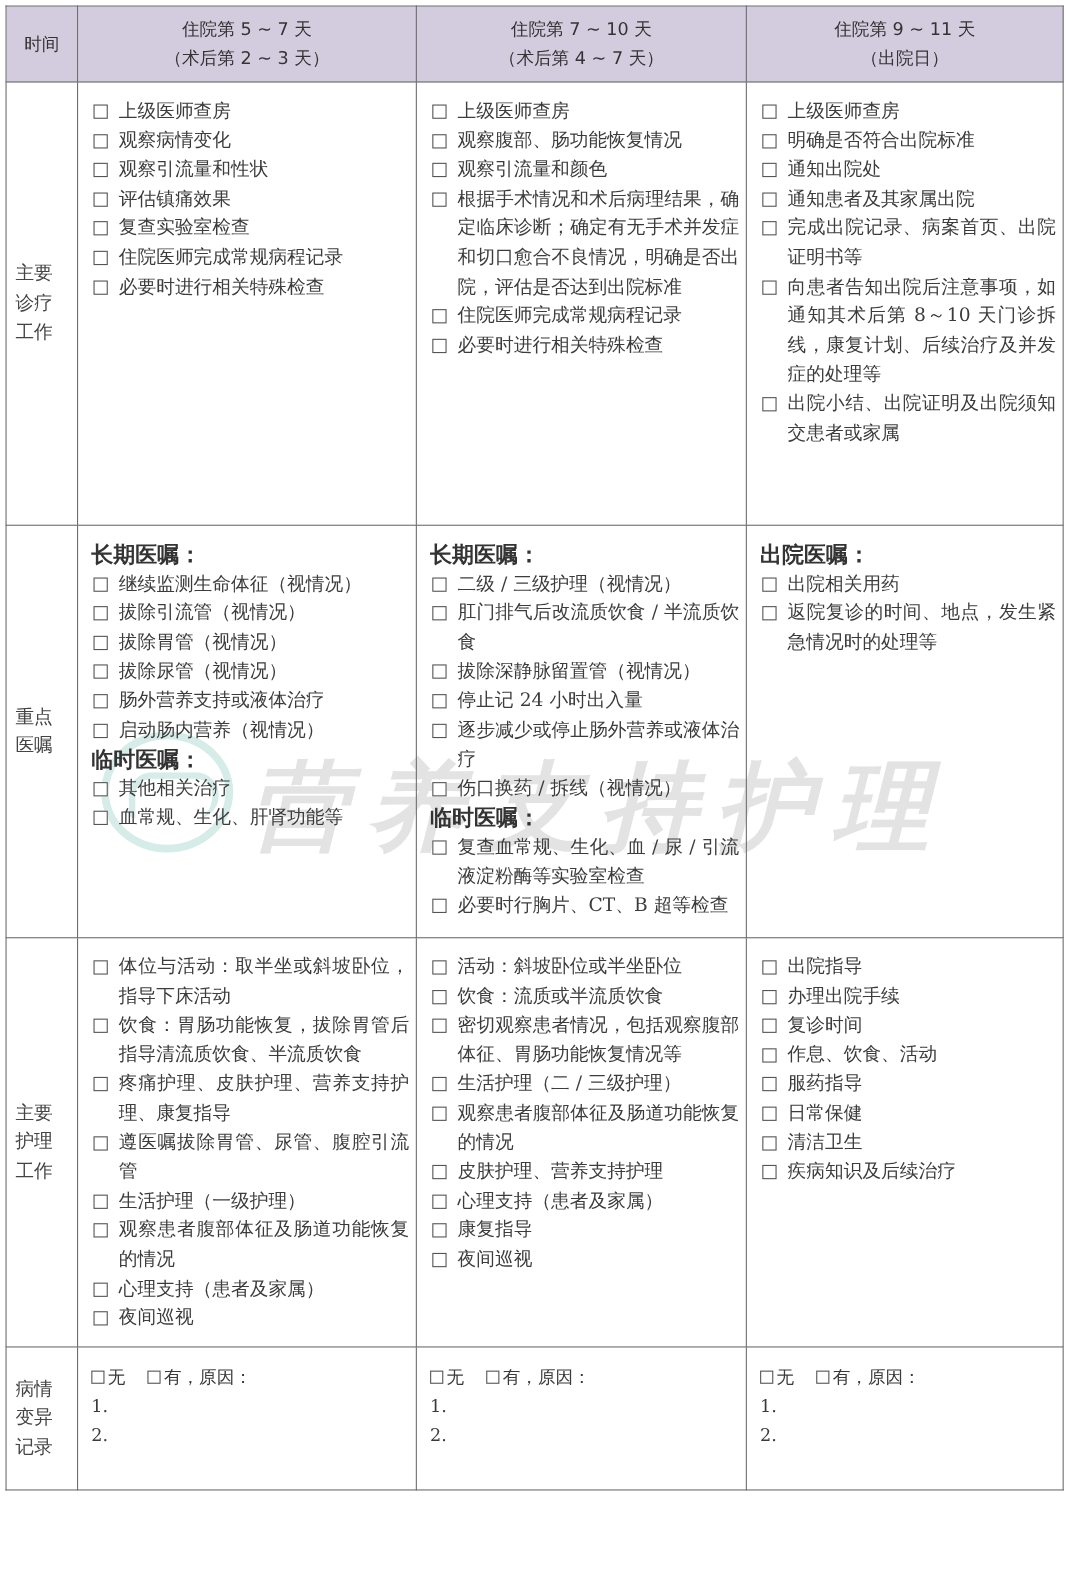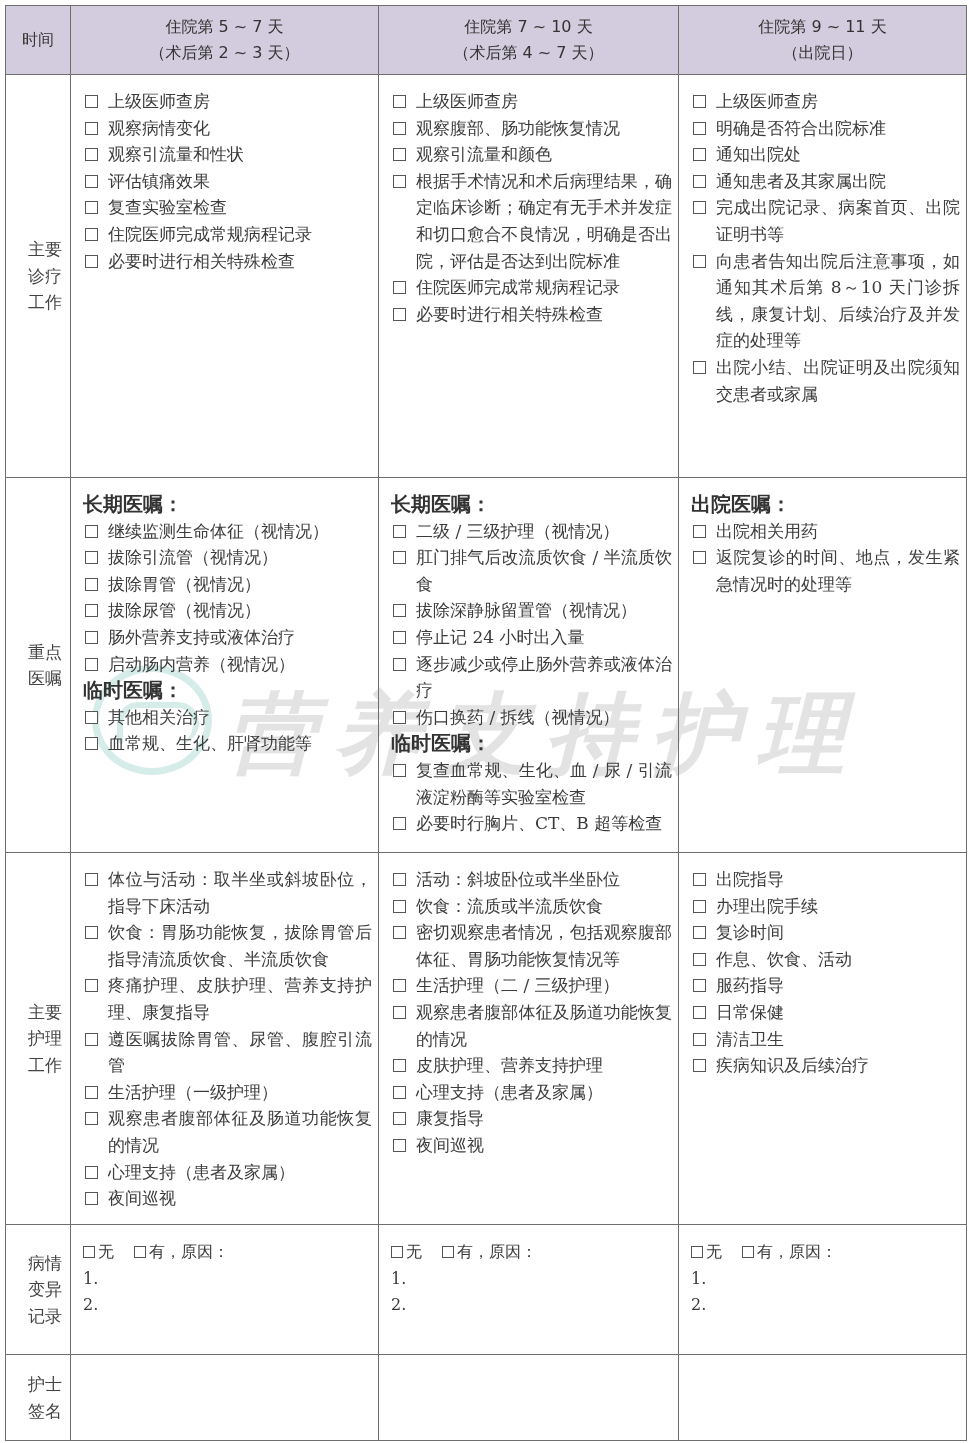--- a/index.html
+++ b/index.html
@@ -9,21 +9,21 @@
   .watermark { position: absolute; left: 92px; top: 665px; width: 680px; height: 120px; pointer-events: none; z-index: 0; }
   .watermark .logo { position: absolute; left: 0; top: 0; width: 120px; height: 110px; border: 7px solid #cfe9e4; border-radius: 50%; opacity: 0.85; }
   .watermark .logo::before { content: ""; position: absolute; left: 18px; top: 30px; width: 70px; height: 36px; border: 6px solid #cfe9e4; border-radius: 40px 40px 40px 10px; border-bottom: none; }
   .watermark .wm-text { position: absolute; left: 135px; top: 10px; font-family: "DejaVu Sans", sans-serif; font-weight: bold; font-style: italic; font-size: 88px; letter-spacing: 18px; color: #e3e3e3; white-space: nowrap; }
 
   table.pathway { position: absolute; left: 5px; top: 5px; width: 961px; border-collapse: collapse; table-layout: fixed; z-index: 1; }
   table.pathway td, table.pathway th { border: 1.5px solid #6e6e6e; vertical-align: top; }
   table.pathway thead th { background: #d3ccdf; font-family: "DejaVu Sans", "Liberation Sans", sans-serif; font-weight: normal; font-size: 16px; color: #333; text-align: center; vertical-align: middle; line-height: 26px; height: 69px; }
   col.c0 { width: 65px; } col.c1 { width: 308px; } col.c2 { width: 300px; } col.c3 { width: 288px; }
 
-  td.rowlabel { font-family: "DejaVu Serif", "Liberation Serif", serif; font-size: 17px; color: #444; text-align: right; vertical-align: middle !important; line-height: 26.5px; padding: 16px 8px; }
+  td.rowlabel { font-family: "DejaVu Serif", "Liberation Serif", serif; font-size: 17px; color: #444; text-align: left; vertical-align: middle !important; line-height: 26.5px; padding: 16px 8px; }
   td.rowlabel span { display: block; }
 
   td.cell { padding: 13px 6px 10px 12px; font-size: 17px; line-height: 26.6px; color: #3c3c3c; }
   .item { display: flex; align-items: flex-start; }
   .box { flex: 0 0 auto; width: 13px; height: 13px; border: 1.3px solid #555; margin: 7px 10px 0 2px; background: #fff; }
   .item-text { flex: 1 1 auto; text-align: justify; }
   .section-head { font-family: "DejaVu Sans", "Liberation Sans", sans-serif; font-weight: bold; font-size: 20px; color: #333; line-height: 26.6px; }
 
   td.var { padding: 14px 6px 10px 12px; font-size: 16px; line-height: 26.6px; }
   .var-line { display: flex; align-items: center; }
@@ -424,24 +424,15 @@
             <span>无</span>
           <span class="gap"></span>
           <span class="sbox"></span>
             <span>有，原因：</span>
         </div>
         <div>1.</div>
         <div>2.</div>
       </td>
     </tr>
 
-    <tr class="r5">
-      <td class="rowlabel">
-        <span>护士</span>
-        <span>签名</span>
-      </td>
-      <td></td>
-      <td></td>
-      <td></td>
-    </tr>
 
   </tbody>
 </table>
 
 </body></html>

